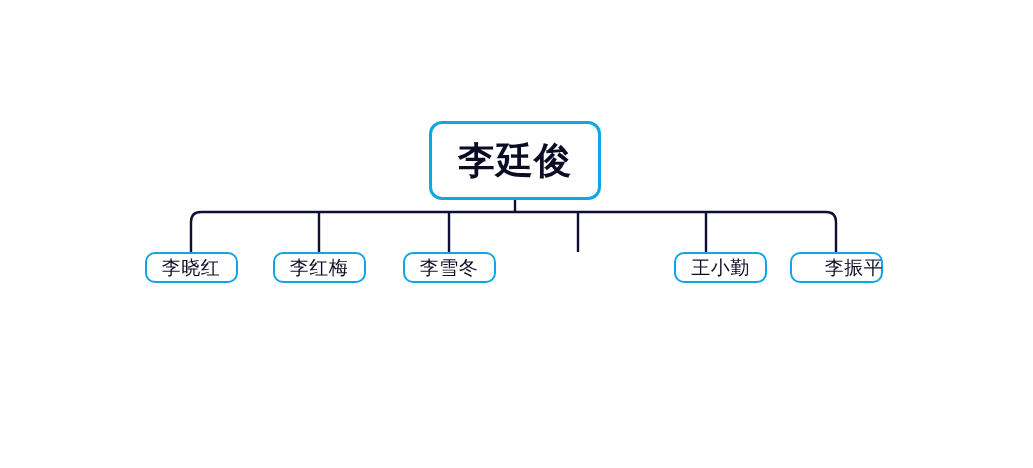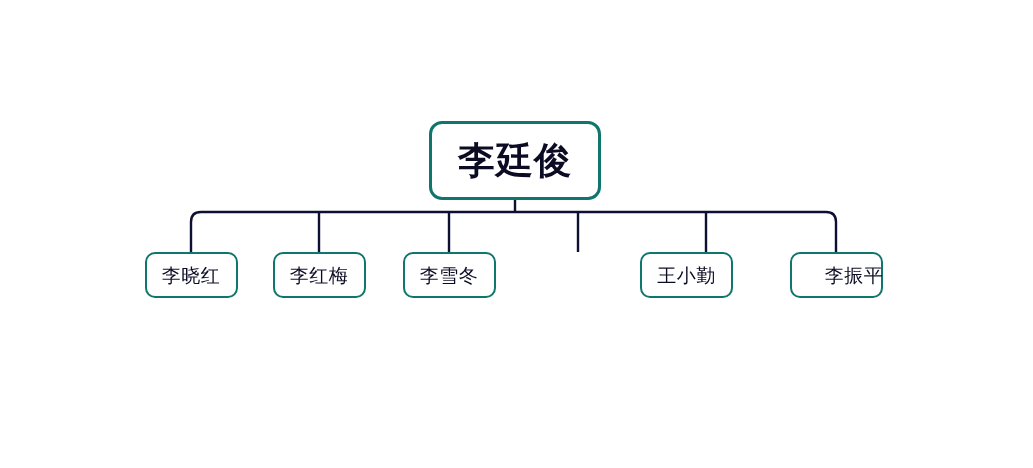--- a/index.html
+++ b/index.html
@@ -21,21 +21,21 @@
     position: absolute;
     left: 0;
     top: 0;
     width: 1033px;
     height: 468px;
   }
   .node-box {
     position: absolute;
     box-sizing: border-box;
     background: #ffffff;
-    border: 2px solid #0f766e;
+    border: 2px solid #0ea5e9;
     display: flex;
     align-items: center;
     justify-content: center;
     color: #0b0b23;
     line-height: 1;
     white-space: nowrap;
   }
   .node-root {
     left: 429px;
     top: 121px;
@@ -43,21 +43,21 @@
     height: 79px;
     border-radius: 13px;
     border-width: 3px;
     font-size: 37px;
     font-weight: bold;
     letter-spacing: 1px;
   }
   .node-child {
     top: 252px;
     width: 93px;
-    height: 46px;
+    height: 31px;
     border-radius: 10px;
     border-width: 2px;
     font-size: 19px;
     font-weight: normal;
     letter-spacing: 0.5px;
   }
   .node-label {
     display: block;
   }
 </style>
@@ -85,20 +85,20 @@
 
   <div class="node-box node-child" style="left: 144.5px;">
     <span class="node-label">李晓红</span>
   </div>
   <div class="node-box node-child" style="left: 402.5px;">
     <span class="node-label">李雪冬</span>
   </div>
   <div class="node-box node-child" style="left: 272.5px;">
     <span class="node-label">李红梅</span>
   </div>
-  <div class="node-box node-child" style="left: 640px;">
+  <div class="node-box node-child" style="left: 674px;">
     <span class="node-label">王小勤</span>
   </div>
   <div class="node-box node-child" style="left: 789.5px; padding-left: 36px;">
     <span class="node-label">李振平</span>
   </div>
 
 </div>
 
 </body></html>

